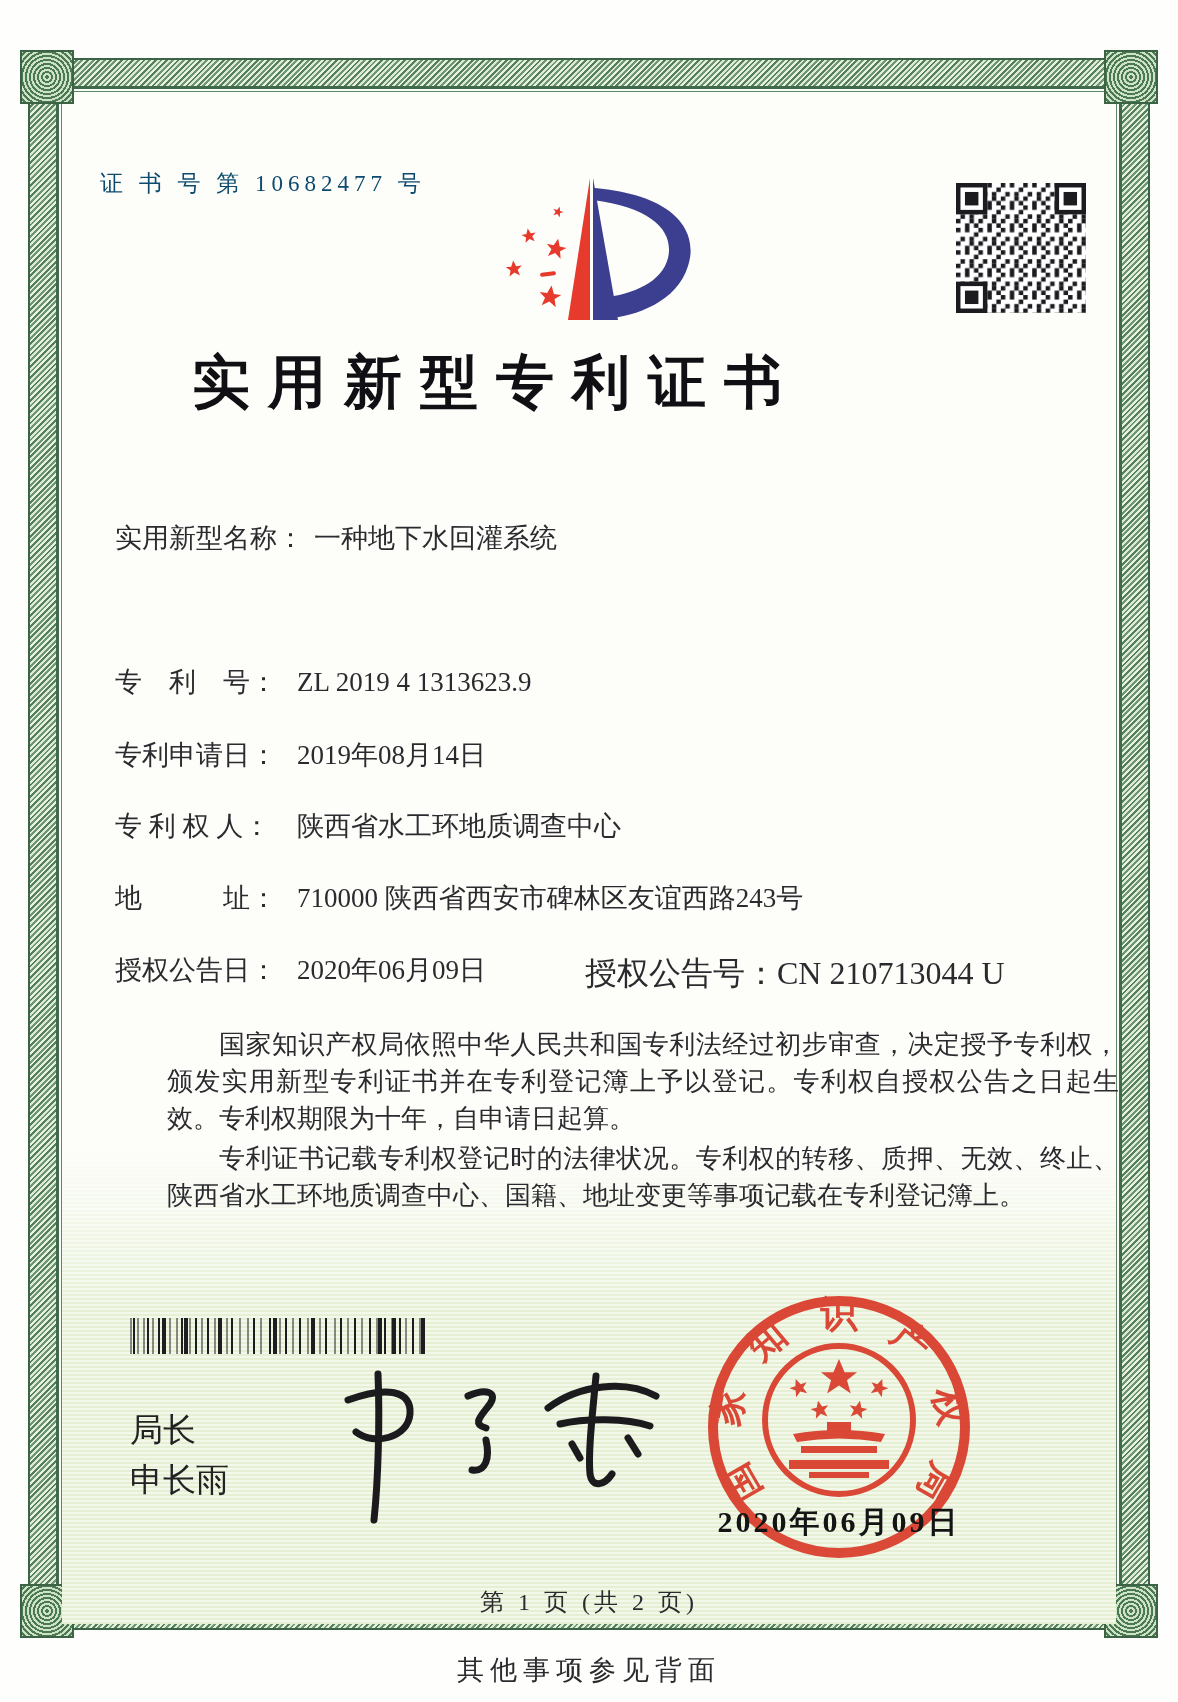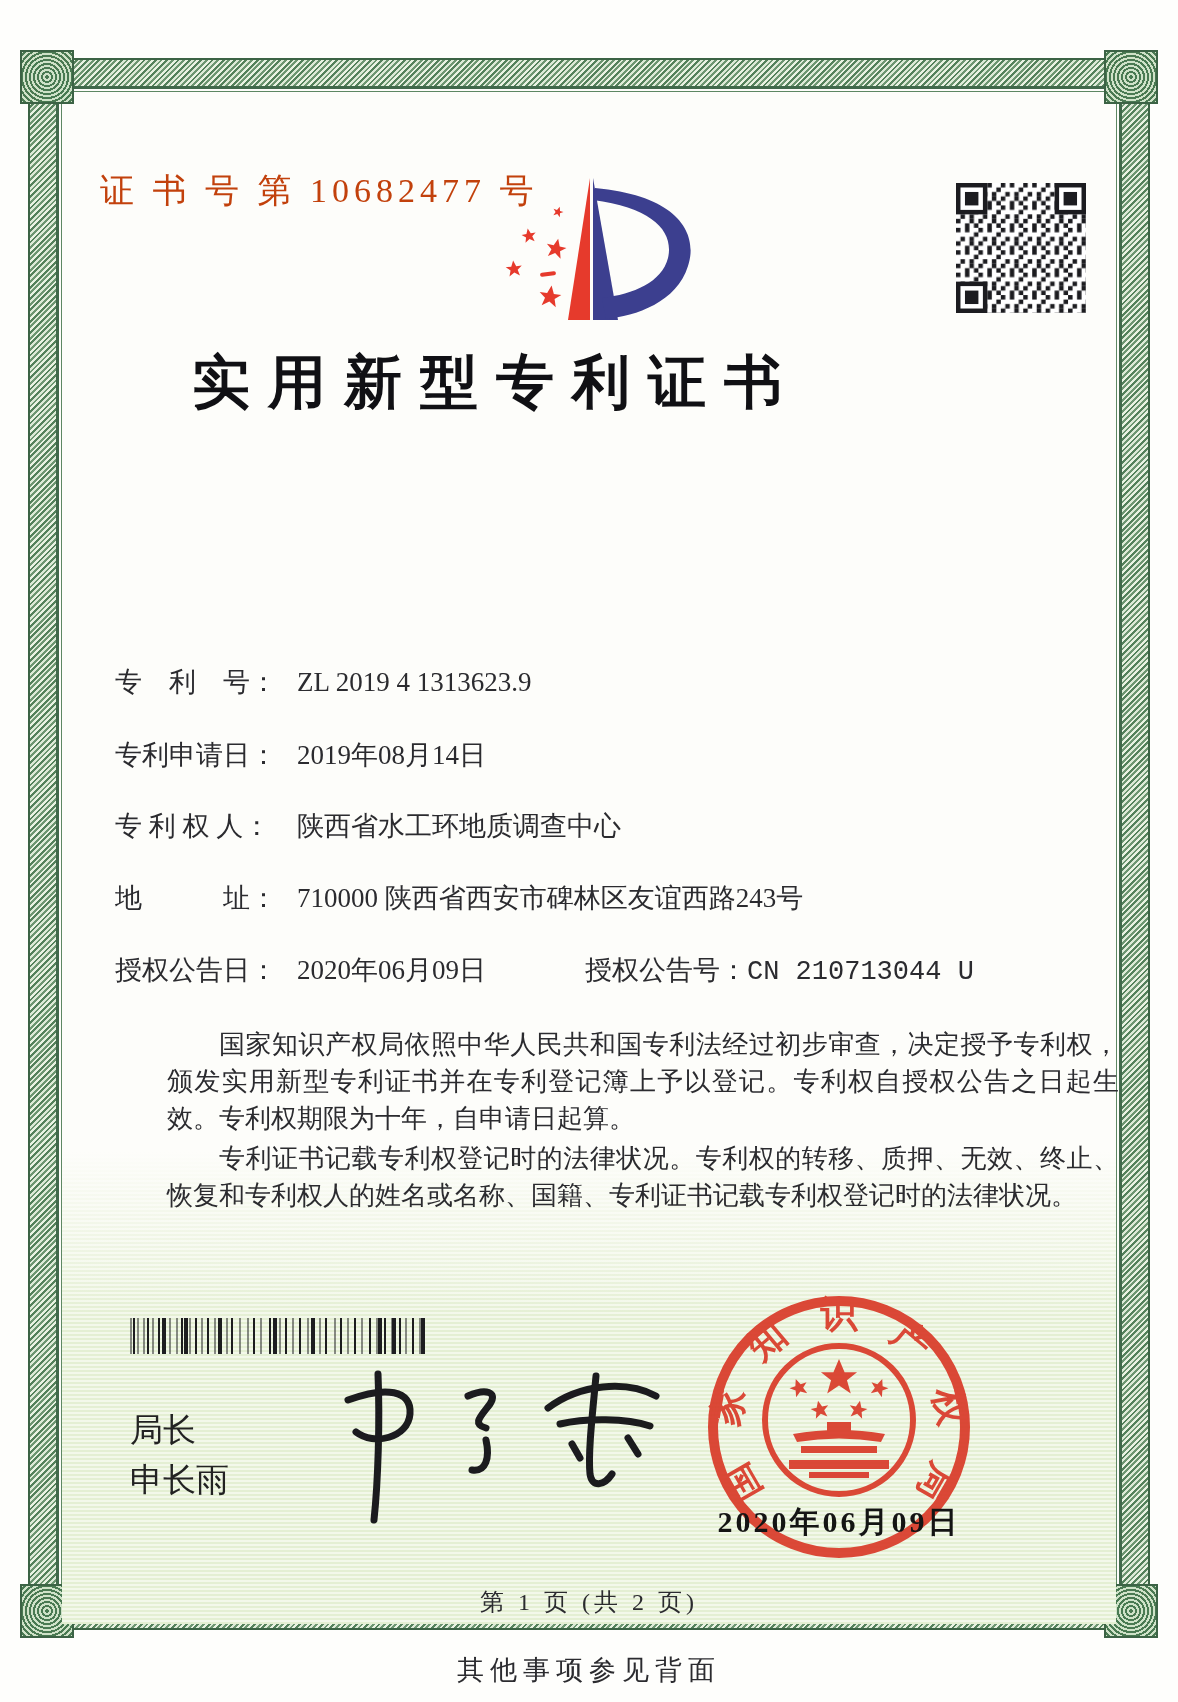--- a/index.html
+++ b/index.html
@@ -14,29 +14,29 @@
   .corner{position:absolute;width:54px;height:54px;
          background:repeating-radial-gradient(circle,#4a7a52 0 2px,#cfe2c8 2px 4px);
          border:2px solid #3c6345;box-sizing:border-box;}
   .c-tl{left:20px;top:50px}.c-tr{right:20px;top:50px}.c-bl{left:20px;bottom:64px}.c-br{right:20px;bottom:64px}
   
   .texture{position:absolute;left:62px;top:1150px;width:1054px;height:474px;
          background:repeating-linear-gradient(0deg,#e4efd3 0 2px,#f3f8ea 2px 4px),
                     repeating-linear-gradient(90deg,rgba(170,200,140,.18) 0 3px,rgba(255,255,255,0) 3px 6px);}
   .texture:before{content:"";position:absolute;left:0;top:0;width:100%;height:170px;
          background:linear-gradient(to bottom,#fdfdfa 0%,rgba(253,253,250,0) 100%);}
-  .cert-no{position:absolute;left:100px;top:168px;font-size:34px;letter-spacing:5px;color:#c2410c;}
+  .cert-no{position:absolute;left:100px;top:168px;font-size:23px;letter-spacing:5px;color:#0c4a6e;}
   .title{position:absolute;left:0;top:344px;width:992px;text-align:center;
          font-size:58px;font-weight:bold;letter-spacing:18px;color:#101014;}
   .qr{position:absolute;left:955px;top:183px;width:132px;height:130px;}
   .logo{position:absolute;left:432px;top:140px;width:280px;height:190px;}
   .row{position:absolute;left:115px;font-size:27px;white-space:nowrap;color:#2b2b2f;}
   .row .label{display:inline-block;min-width:172px;}
   .row .value{margin-left:10px;}
-  .row2{position:absolute;left:585px;font-size:27px;white-space:nowrap;color:#2b2b2f;font-family:Liberation Mono, monospace;}
+  .row2{position:absolute;left:585px;font-size:32px;white-space:nowrap;color:#2b2b2f;}
   .para{position:absolute;left:120px;width:952px;font-size:26px;line-height:37px;
         text-align:justify;text-indent:2em;color:#2b2b2f;margin-left:47px;}
   .barcode{position:absolute;left:130px;top:1318px;width:296px;height:36px;}
   .sig-label{position:absolute;left:130px;font-size:33px;color:#222;}
   .signature{position:absolute;left:290px;top:1362px;width:400px;height:190px;}
   .seal{position:absolute;left:694px;top:1282px;width:290px;height:290px;}
   .seal-date{position:absolute;left:694px;top:1502px;width:290px;text-align:center;
         font-size:30px;letter-spacing:3px;color:#141414;font-weight:bold;}
   .page-foot{position:absolute;left:0;top:1586px;width:1178px;text-align:center;
         font-size:24px;letter-spacing:4px;color:#2b2b2f;}
@@ -113,41 +113,44 @@
       <g fill="#1c1c20">
         <rect x="2" y="2" width="3" height="3"></rect>
           <rect x="24" y="2" width="3" height="3"></rect>
         <rect x="2" y="24" width="3" height="3"></rect>
       </g>
     </svg>
   </div>
 
   <div class="title">实用新型专利证书</div>
 
+  <div class="row" style="top:520px">
+    <span class="label">实用新型名称：</span><span class="value">一种地下水回灌系统</span>
+  </div>
   <div class="row" style="top:664px">
     <span class="label">专　利　号：</span><span class="value">ZL 2019 4 1313623.9</span>
   </div>
   <div class="row" style="top:737px">
     <span class="label">专利申请日：</span><span class="value">2019年08月14日</span>
   </div>
   <div class="row" style="top:808px">
     <span class="label">专 利 权 人：</span><span class="value">陕西省水工环地质调查中心</span>
   </div>
   <div class="row" style="top:880px">
     <span class="label">地　　　址：</span><span class="value">710000  陕西省西安市碑林区友谊西路243号</span>
   </div>
   <div class="row" style="top:952px">
     <span class="label">授权公告日：</span><span class="value">2020年06月09日</span>
   </div>
   <div class="row2" style="top:952px">
     <span class="label">授权公告号：</span><span class="value">CN 210713044 U</span>
   </div>
 
   <div class="para" style="top:1026px">国家知识产权局依照中华人民共和国专利法经过初步审查，决定授予专利权，颁发实用新型专利证书并在专利登记簿上予以登记。专利权自授权公告之日起生效。专利权期限为十年，自申请日起算。</div>
-  <div class="para" style="top:1140px">专利证书记载专利权登记时的法律状况。专利权的转移、质押、无效、终止、恢复和专利权人的姓名或名称、国籍、专利证书记载专利权登记时的法律状况。</div>
+  <div class="para" style="top:1140px">专利证书记载专利权登记时的法律状况。专利权的转移、质押、无效、终止、陕西省水工环地质调查中心、国籍、地址变更等事项记载在专利登记簿上。</div>
 
   <div class="barcode">
     <svg width="296" height="36" viewBox="0 0 296 36">
       <g stroke="#1d1d20" stroke-width="1">
         <path d="M1 0v36M8 0v36M14 0v36M23 0v36M40 0v36M47 0v36M60 0v36M72 0v36M85 0v36M97 0v36M110 0v36M118 0v36M131 0v36M150 0v36M163 0v36M178 0v36M190 0v36M205 0v36M218 0v36M232 0v36M247 0v36M262 0v36M276 0v36M290 0v36"></path>
       </g>
       <g stroke="#1d1d20" stroke-width="2">
         <path d="M4 0v36M18 0v36M29 0v36M52 0v36M66 0v36M78 0v36M102 0v36M124 0v36M140 0v36M156 0v36M170 0v36M196 0v36M211 0v36M225 0v36M240 0v36M255 0v36M270 0v36M283 0v36"></path>
       </g>
       <g stroke="#1d1d20" stroke-width="4">

